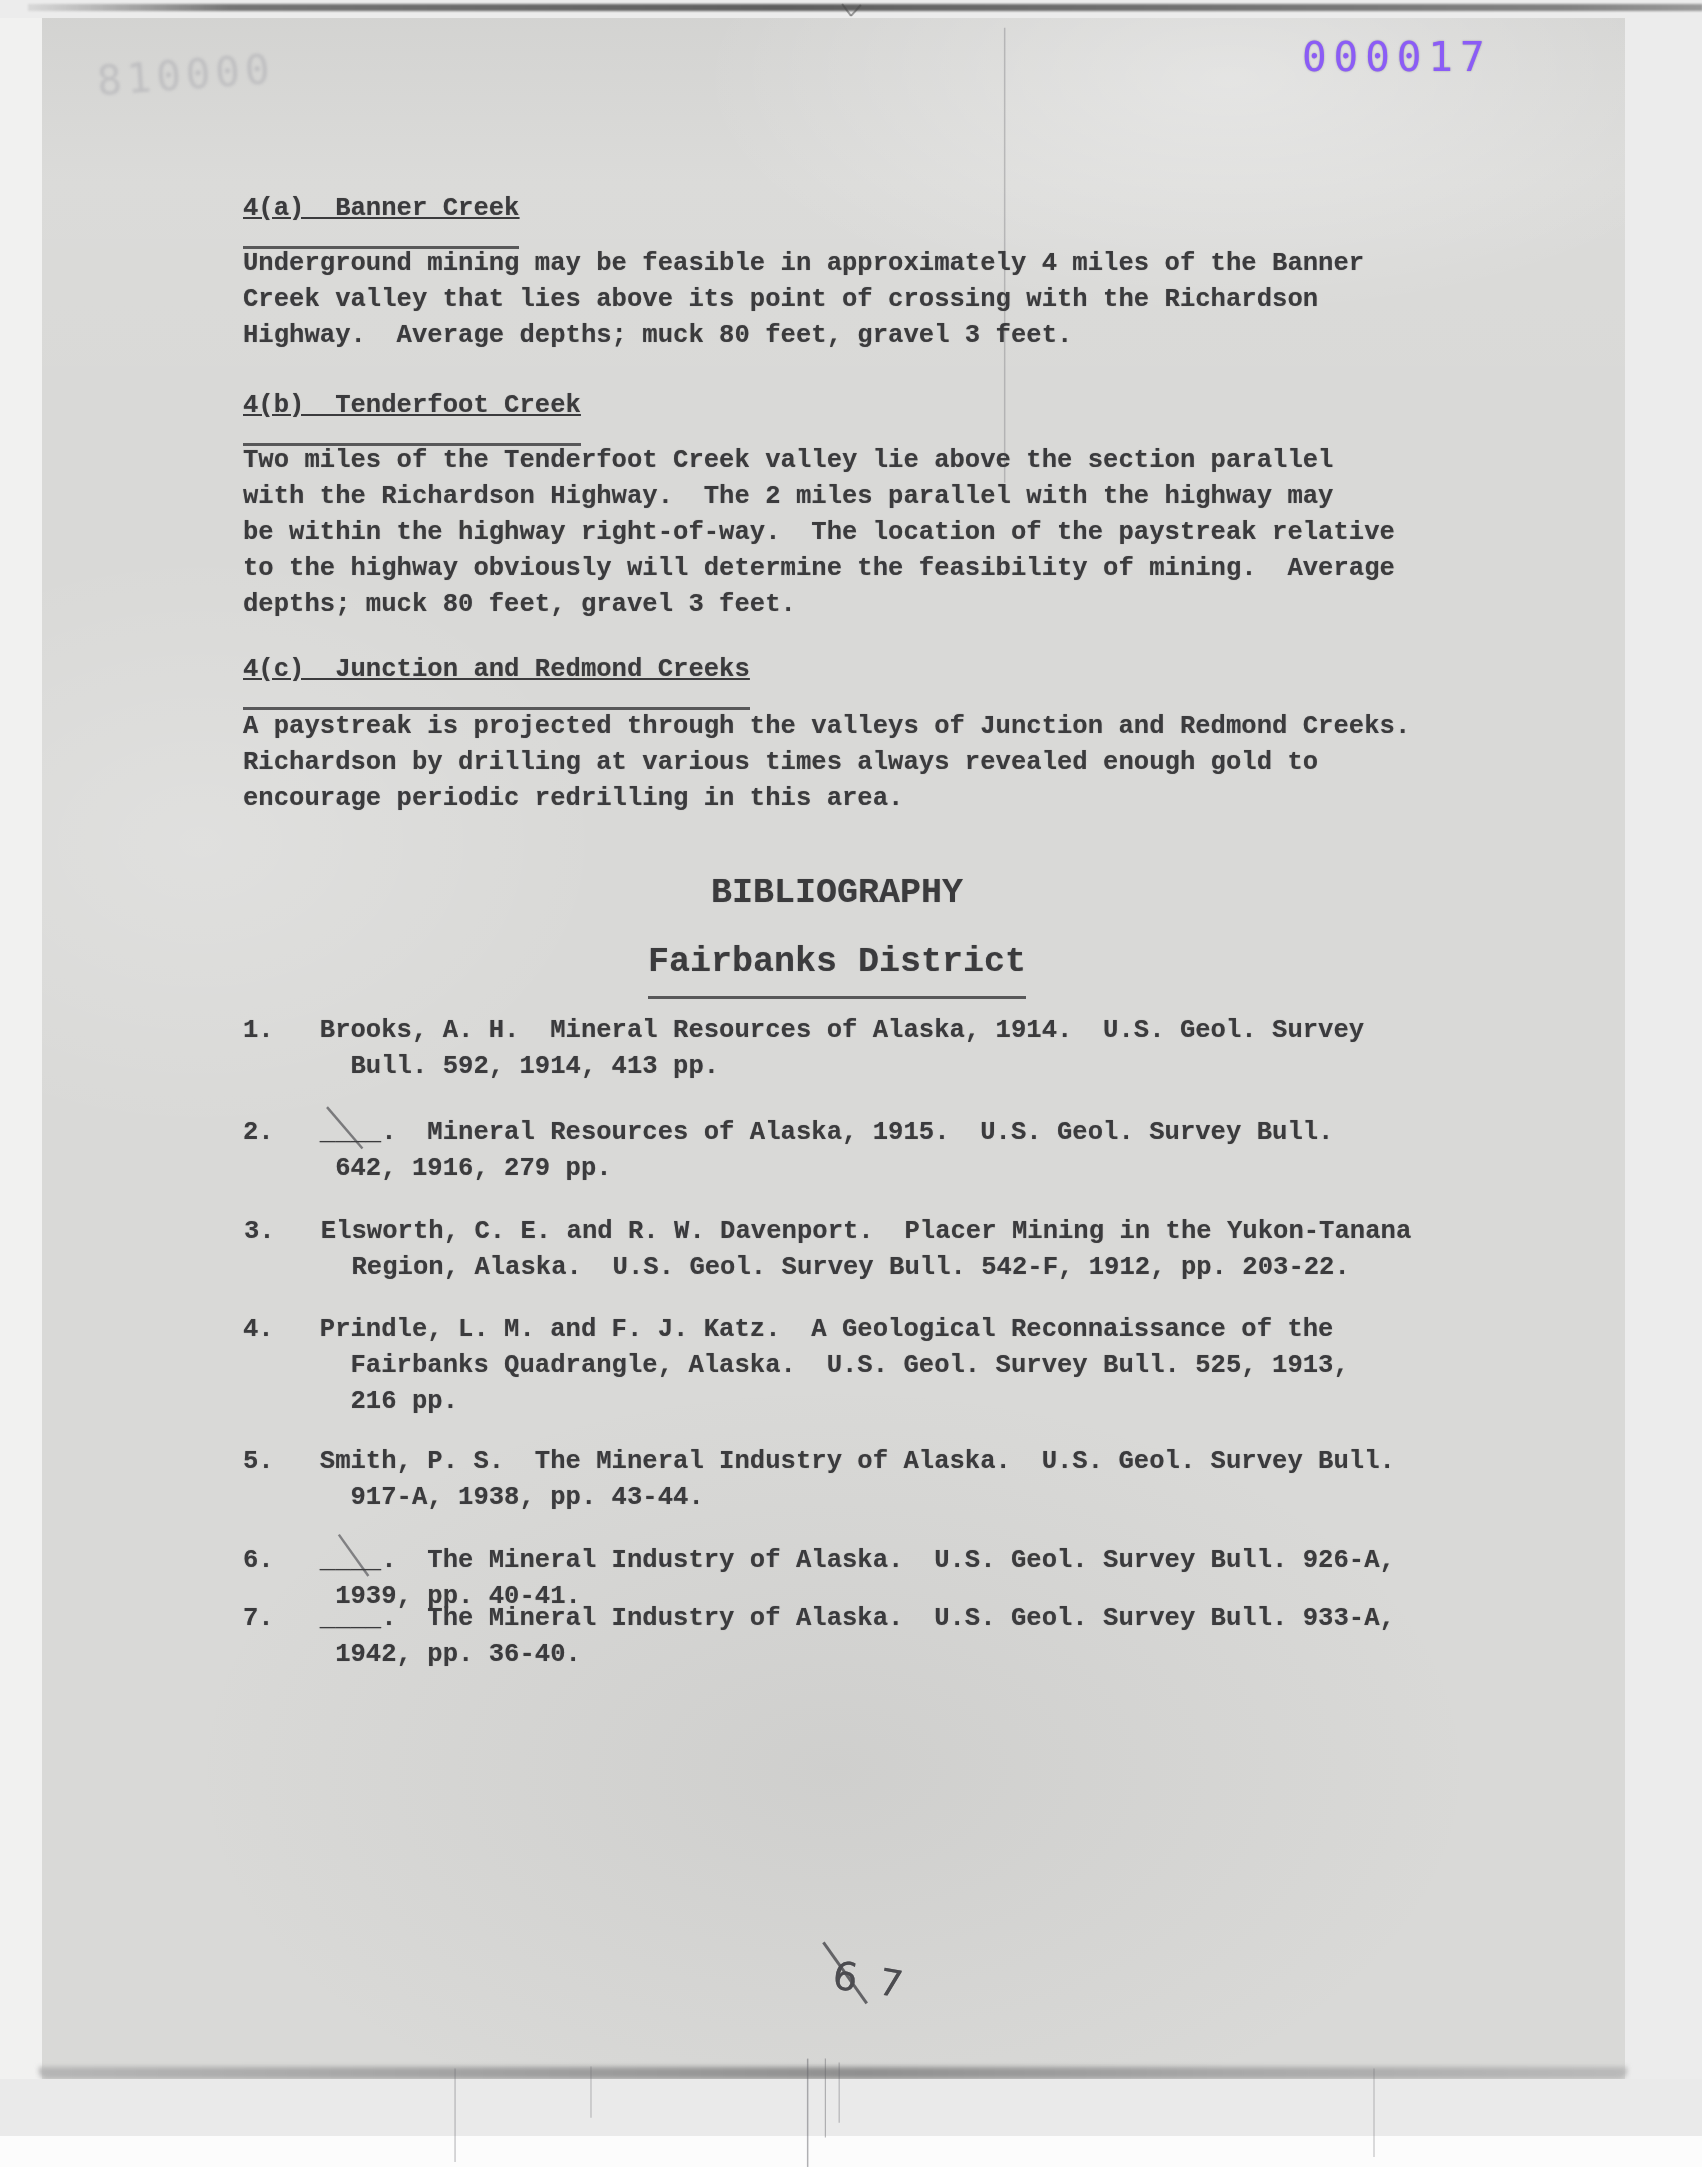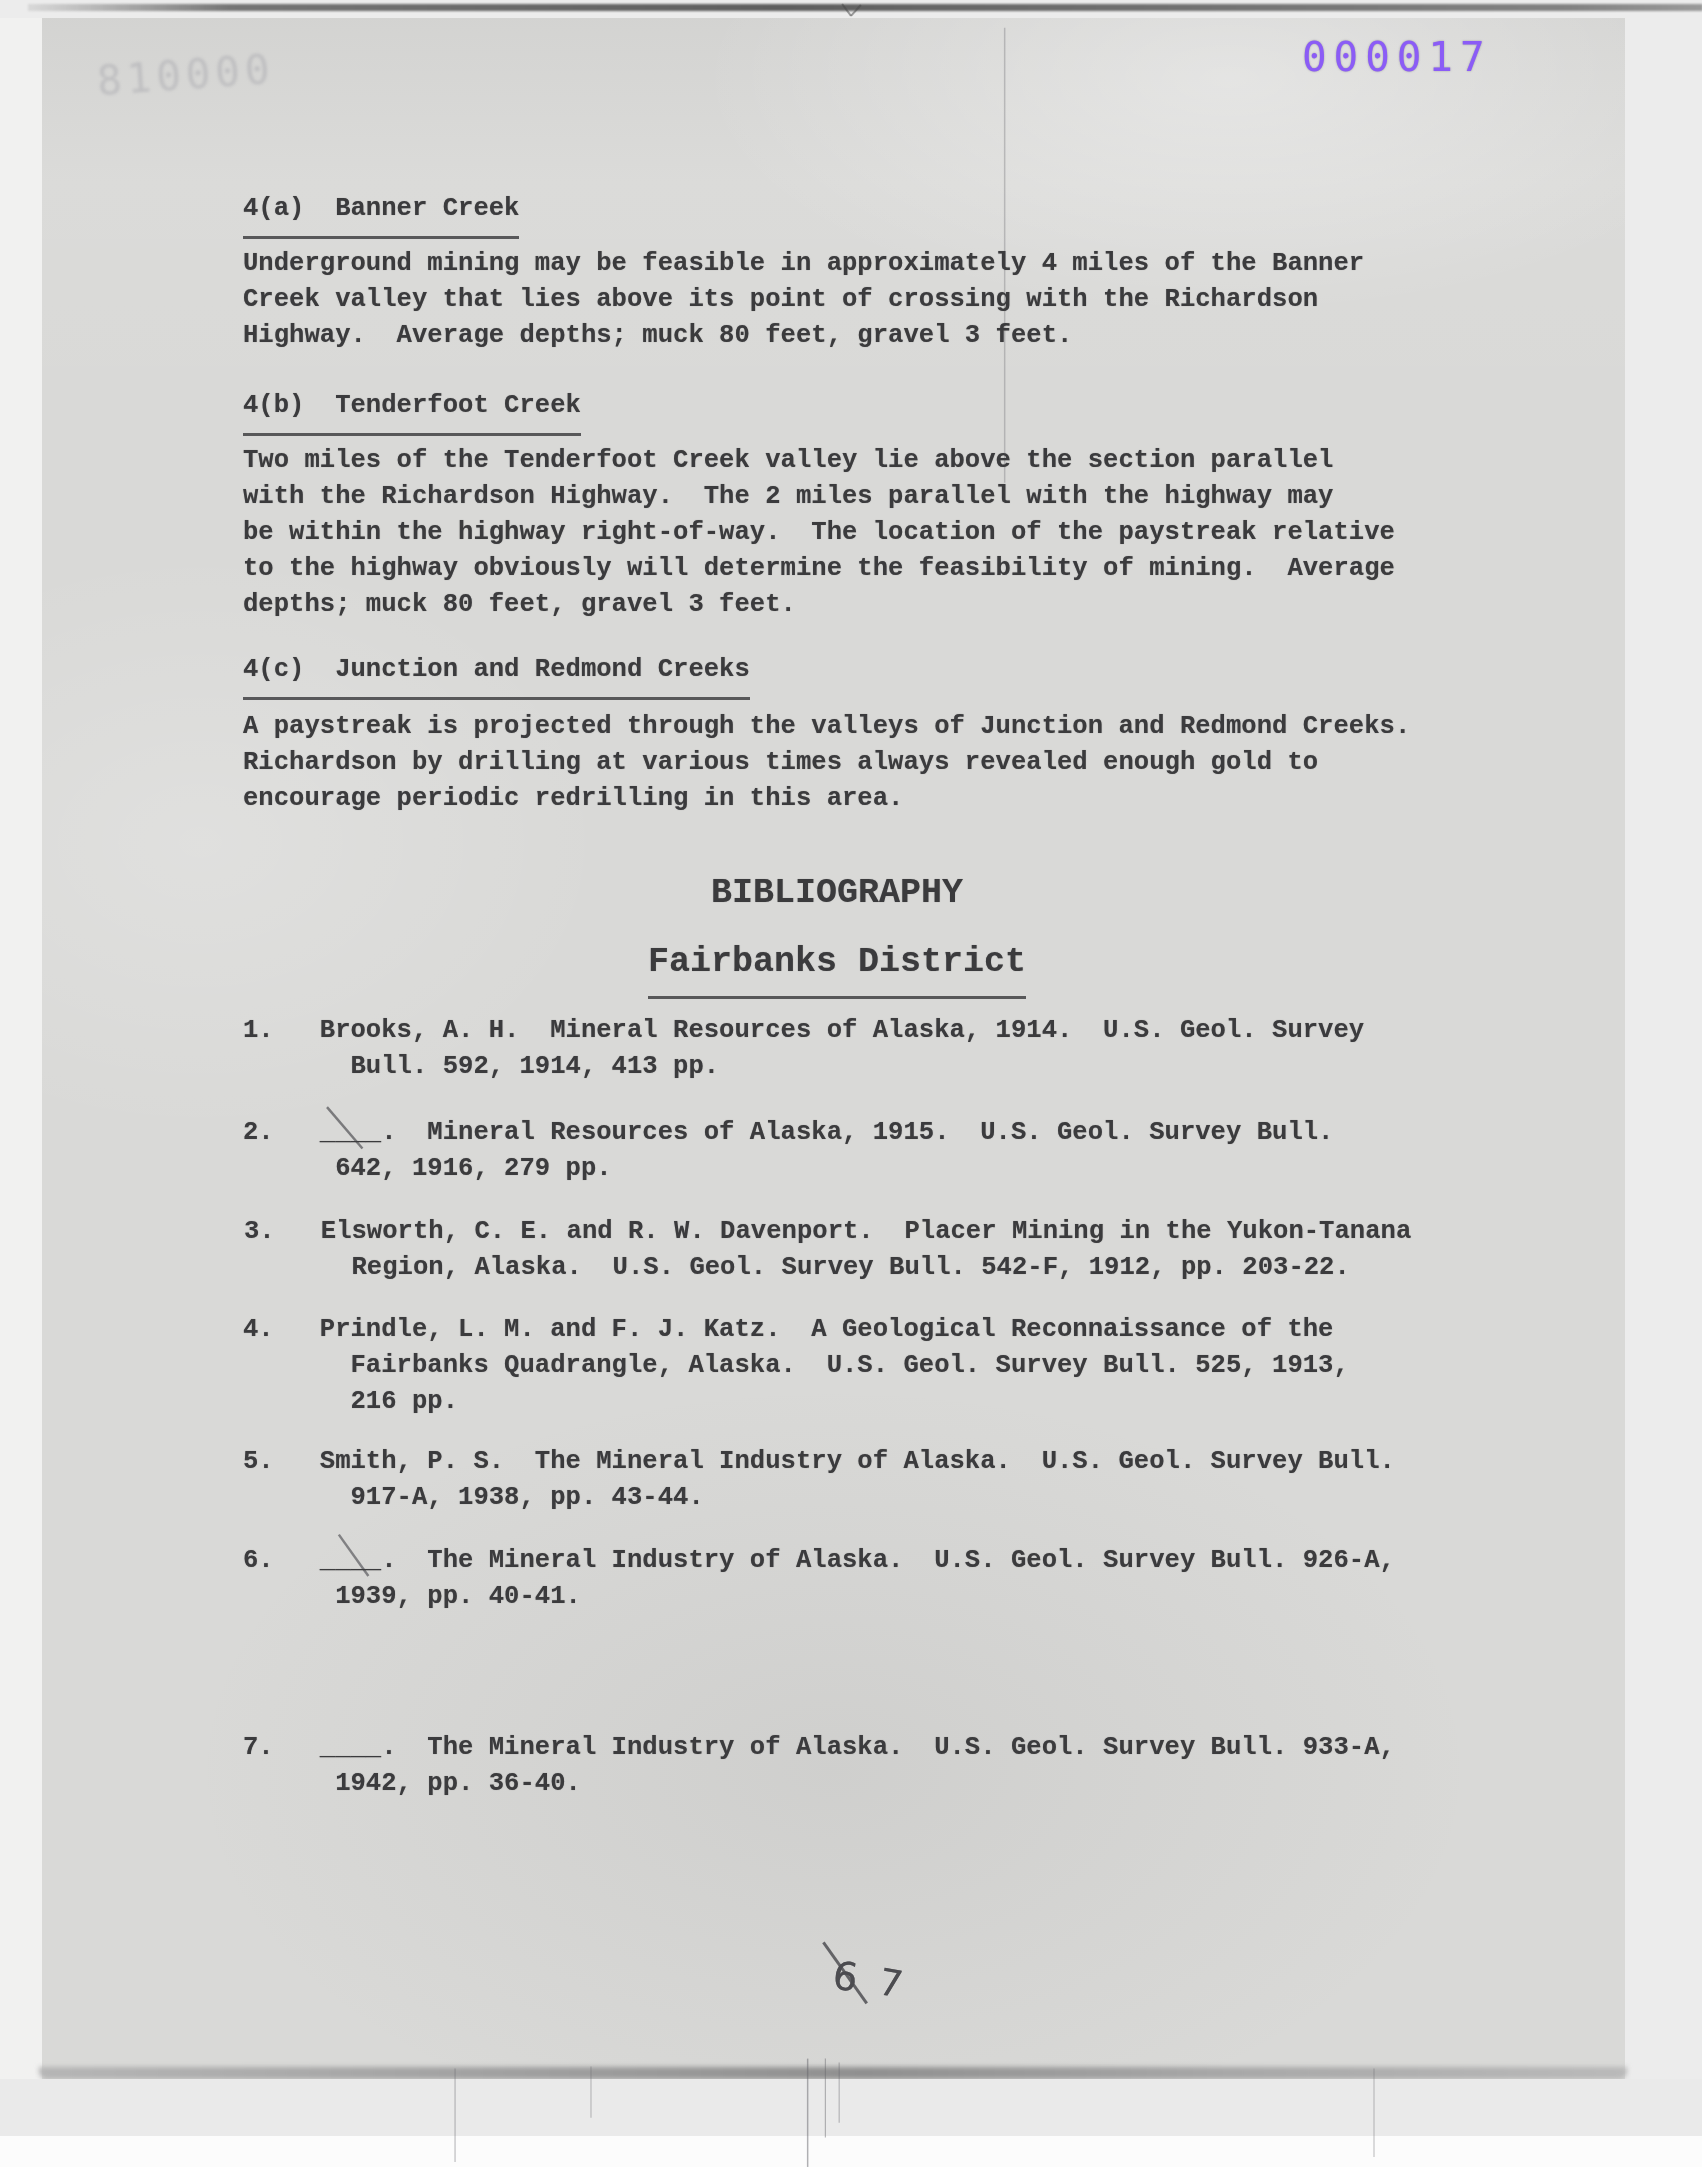--- a/index.html
+++ b/index.html
@@ -21,21 +21,21 @@
   .bottom-shadow{position:absolute;left:39px;top:2067px;width:1588px;height:11.8px;
         background:linear-gradient(90deg,#b5b5b5,#9f9f9f 30%,#8f8f8f 52%,#a7a7a7 75%,#b9b9b9);
         border-radius:0 0 7.9px 7.9px;filter:blur(2.5px);}
   .bottom-gray{position:absolute;left:0;top:2079px;width:1702px;height:57px;background:#eaeaea;}
   .bottom-white{position:absolute;left:0;top:2136px;width:1702px;height:31.5px;background:#fcfcfc;}
   .artifact-lines{position:absolute;left:0;top:0;width:1702px;height:2167px;pointer-events:none;}
 
   
   .ink{color:#3b3b3d;font-weight:700;font-size:25.6px;line-height:36px;
        text-shadow:0 0 1px rgba(59,59,61,0.45);white-space:pre;position:absolute;}
-  .heading{border-bottom:3px solid rgba(55,55,58,0.8);padding-bottom:9px;}
+  .heading{border-bottom:3px solid rgba(55,55,58,0.8);padding-bottom:19px;text-decoration:underline;}
   .centerwrap{position:absolute;left:243px;width:1188px;text-align:center;}
   .centerwrap .inner{display:inline-block;color:#3b3b3d;font-weight:700;font-size:35px;
        line-height:36px;text-shadow:0 0 1px rgba(59,59,61,0.45);white-space:pre;}
   .underlined{border-bottom:3px solid rgba(55,55,58,0.8);padding-bottom:16px;}
 
   
   .stamp-right{position:absolute;left:1302px;top:33px;font-size:41px;letter-spacing:6.9px;
        color:#8b5cf6;font-weight:400;text-shadow:0 0 2px rgba(111,111,115,0.6);
        font-family:"DejaVu Sans Mono",monospace;white-space:pre;}
   .stamp-bleed{position:absolute;left:97px;top:51px;font-size:41px;letter-spacing:4.9px;
@@ -108,18 +108,18 @@
       642, 1916, 279 pp.</div>
 <div class="ink" style="left:244px;top:1214px;">3.   Elsworth, C. E. and R. W. Davenport.  Placer Mining in the Yukon-Tanana
        Region, Alaska.  U.S. Geol. Survey Bull. 542-F, 1912, pp. 203-22.</div>
 <div class="ink" style="left:243px;top:1312px;">4.   Prindle, L. M. and F. J. Katz.  A Geological Reconnaissance of the
        Fairbanks Quadrangle, Alaska.  U.S. Geol. Survey Bull. 525, 1913,
        216 pp.</div>
 <div class="ink" style="left:243px;top:1444px;">5.   Smith, P. S.  The Mineral Industry of Alaska.  U.S. Geol. Survey Bull.
        917-A, 1938, pp. 43-44.</div>
 <div class="ink" style="left:243px;top:1543px;">6.   ____.  The Mineral Industry of Alaska.  U.S. Geol. Survey Bull. 926-A,
       1939, pp. 40-41.</div>
-<div class="ink" style="left:243px;top:1730px;font-family:Liberation Mono, monospace;">7.   ____.  The Mineral Industry of Alaska.  U.S. Geol. Survey Bull. 933-A,
+<div class="ink" style="left:243px;top:1601px;font-family:Liberation Mono, monospace;">7.   ____.  The Mineral Industry of Alaska.  U.S. Geol. Survey Bull. 933-A,
       1942, pp. 36-40.</div>
 
 <div class="hand hand-six">6</div>
 <div class="hand hand-seven">7</div>
 
 
 </body></html>

